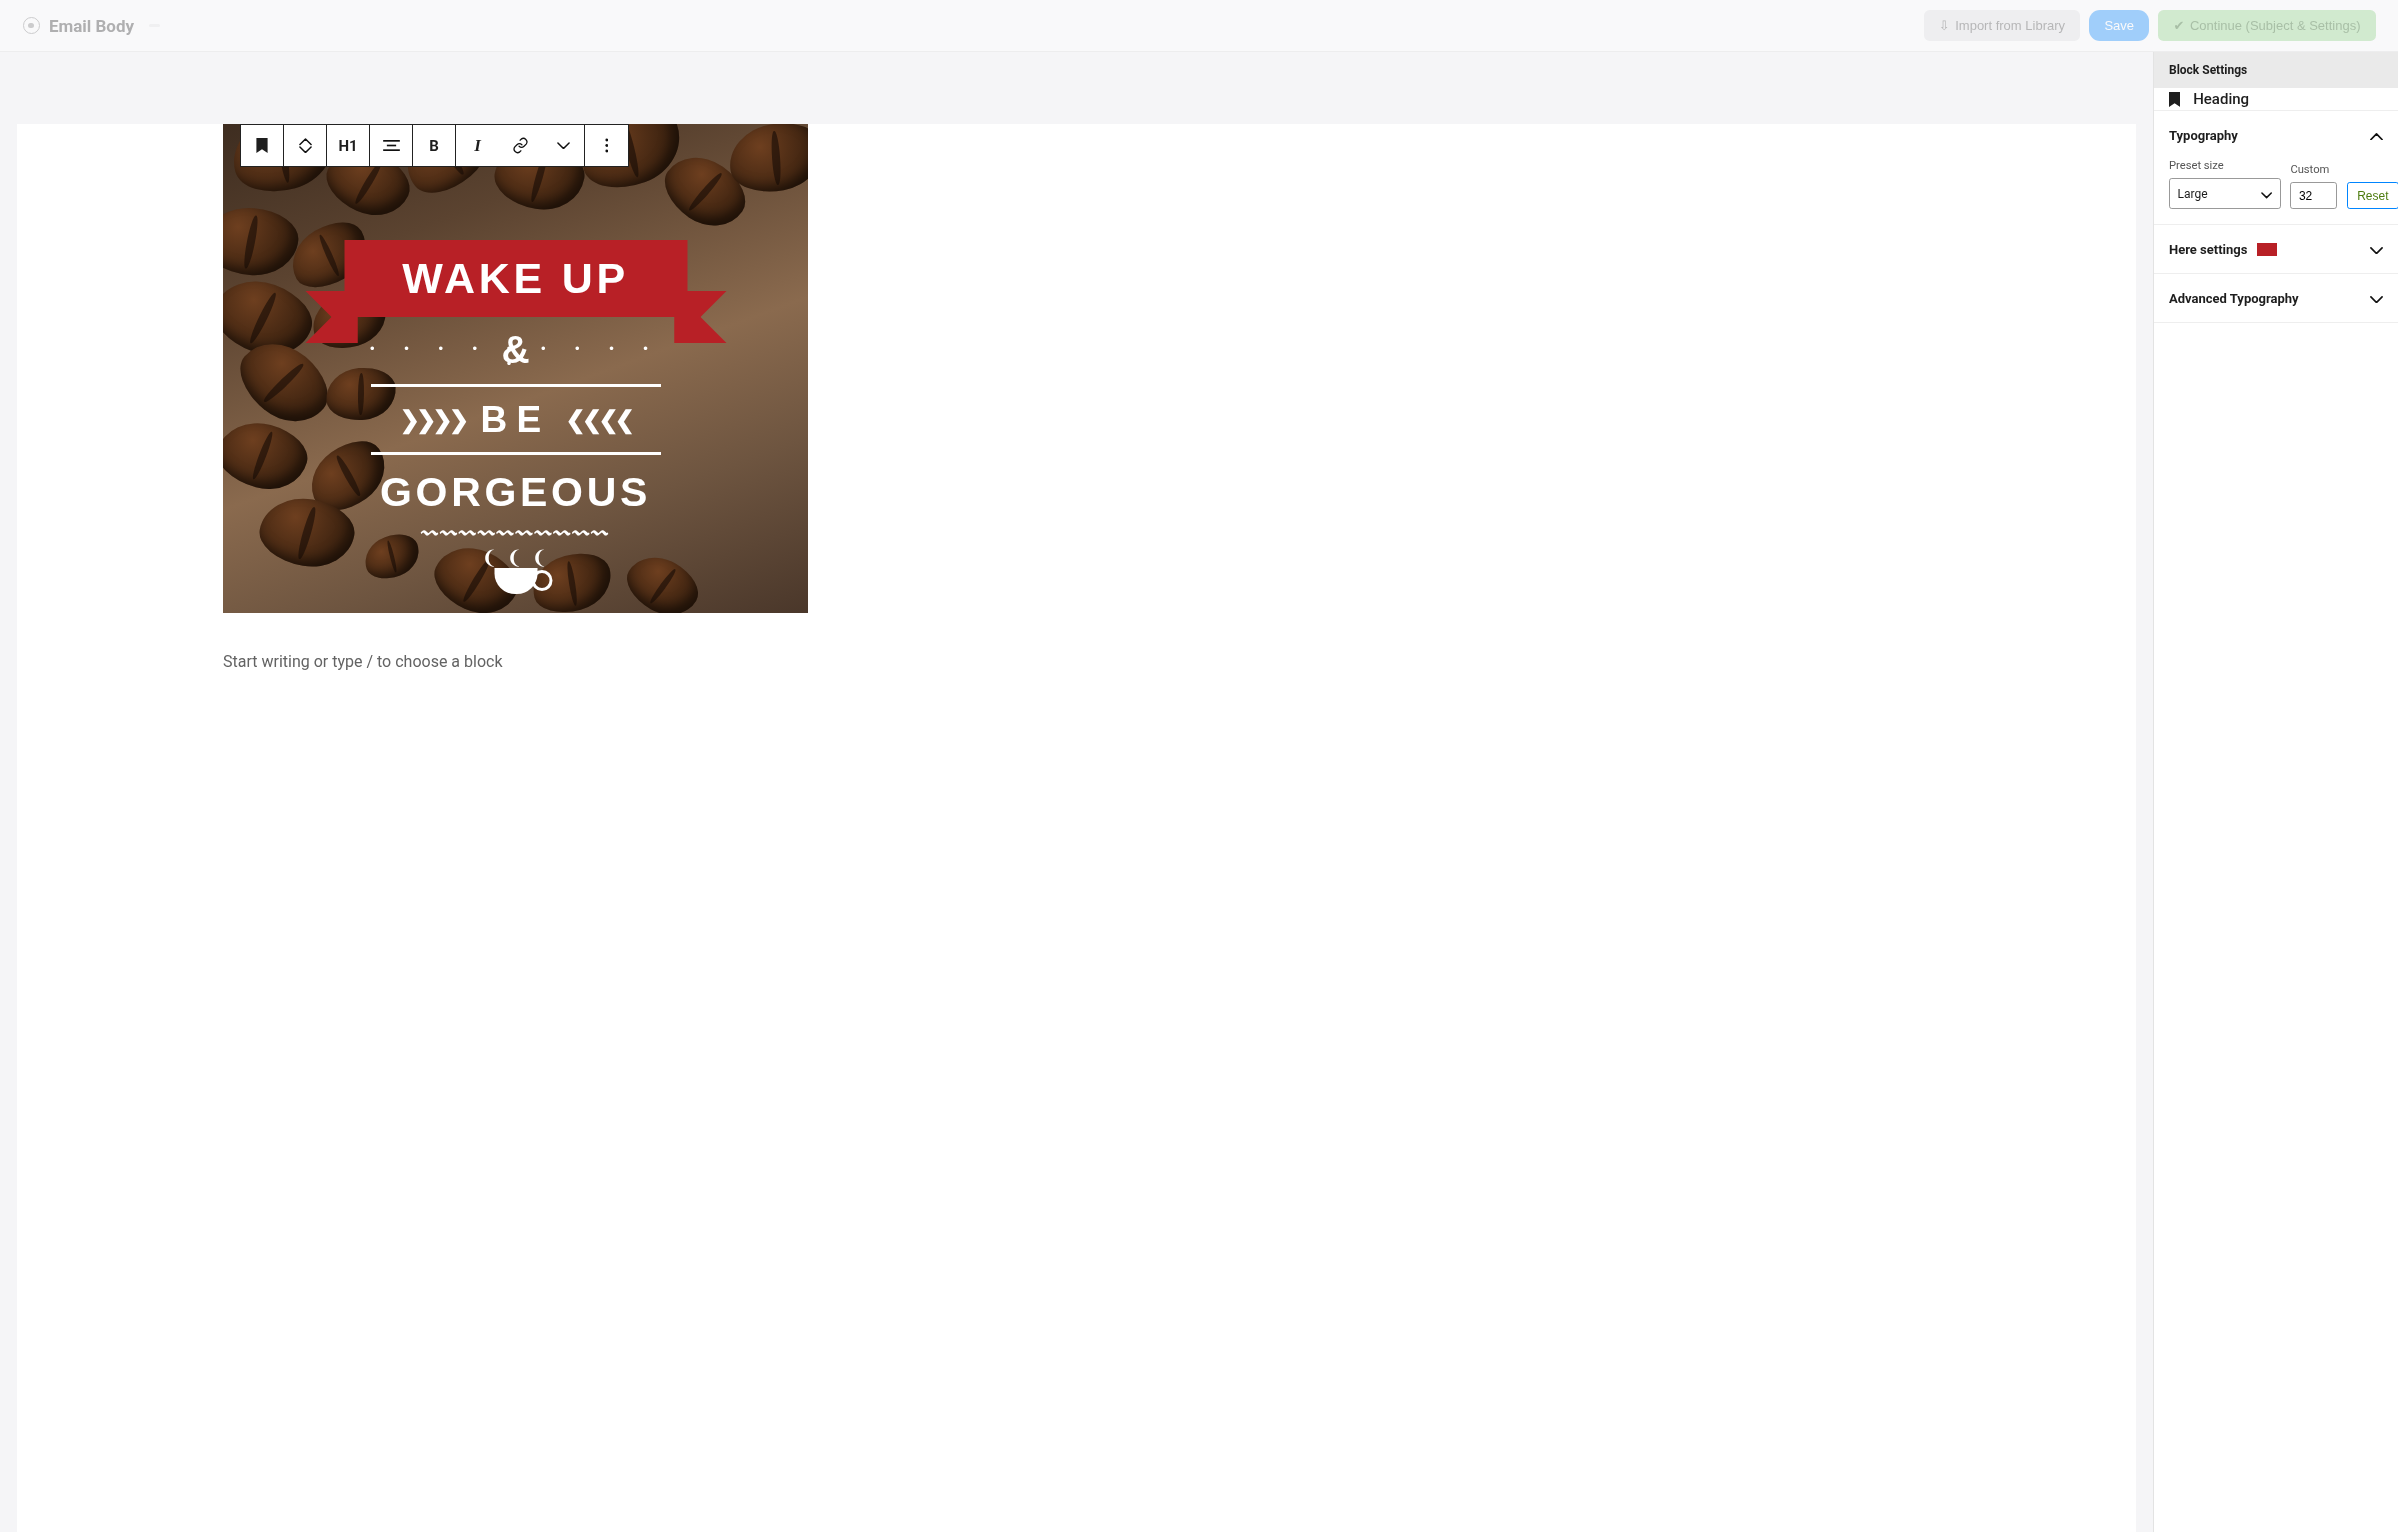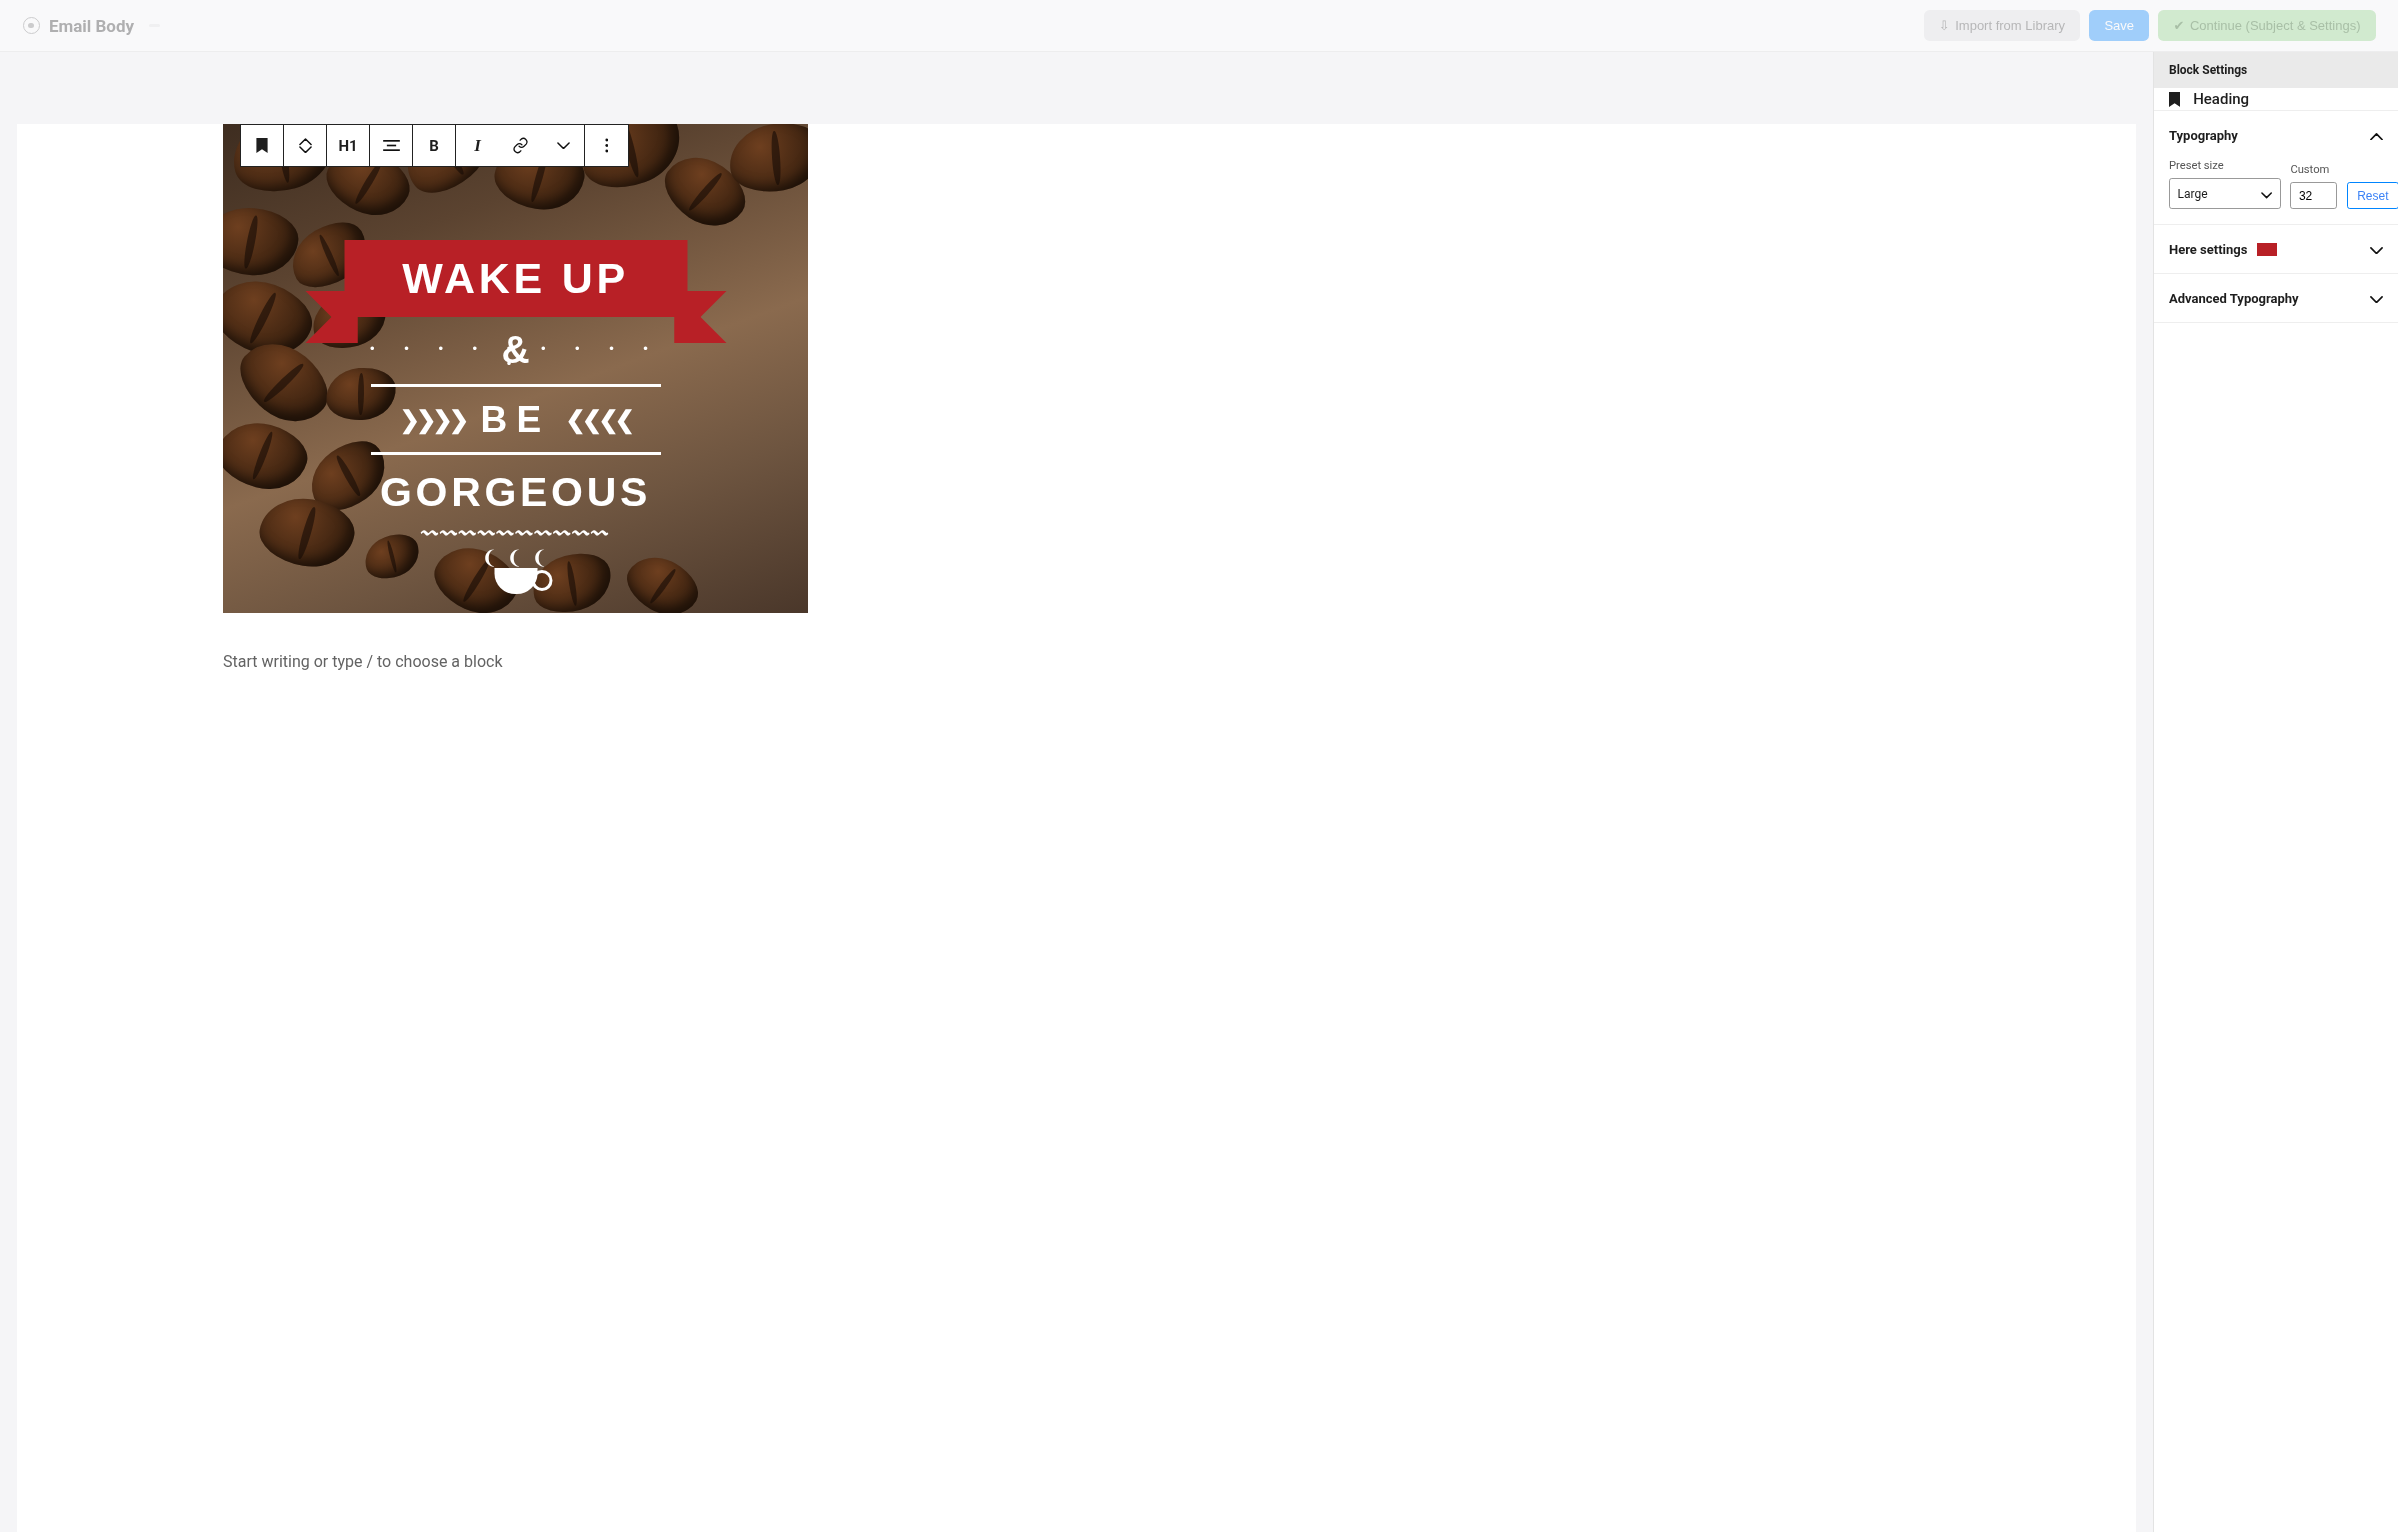--- a/index.html
+++ b/index.html
@@ -61,21 +61,21 @@
       border-radius: 5.6px;
       padding: 8.4px 15px;
       font-size: 13px;
       font-weight: 500;
       cursor: pointer;
       display: inline-flex;
       align-items: center;
       gap: 5.6px;
     }
     .btn-grey { background: #e7e7e9; color: #6b6b6b; }
-    .btn-blue { background: #3aa0ff; color: #fff; }
+    .btn-blue { background: #3aa0ff; color: #fff; border-radius: 11px; }
     .btn-green { background: #a7dda0; color: #4c7f45; }
     .main {
       display: flex;
       flex: 1;
       overflow: hidden;
     }
     .canvas-outer {
       flex: 1;
       padding: 0 17px 17px 17px;
       overflow: auto;
@@ -311,21 +311,21 @@
     }
     .num-input {
       border: 0.9px solid #999;
       border-radius: 2.8px;
       padding: 5.6px 7.5px;
       font-size: 12px;
       width: 47px;
     }
     .reset-btn {
       border: 0.9px solid #0085ff;
-      color: #3b82f6;
+      color: #4d7c0f;
       background: #fff;
       border-radius: 2.8px;
       padding: 5.6px 9.4px;
       font-size: 12px;
       cursor: pointer;
     }
     .color-swatch {
       width: 20.6px; height: 13px; background: #b82026;
       display: inline-block;
     }

